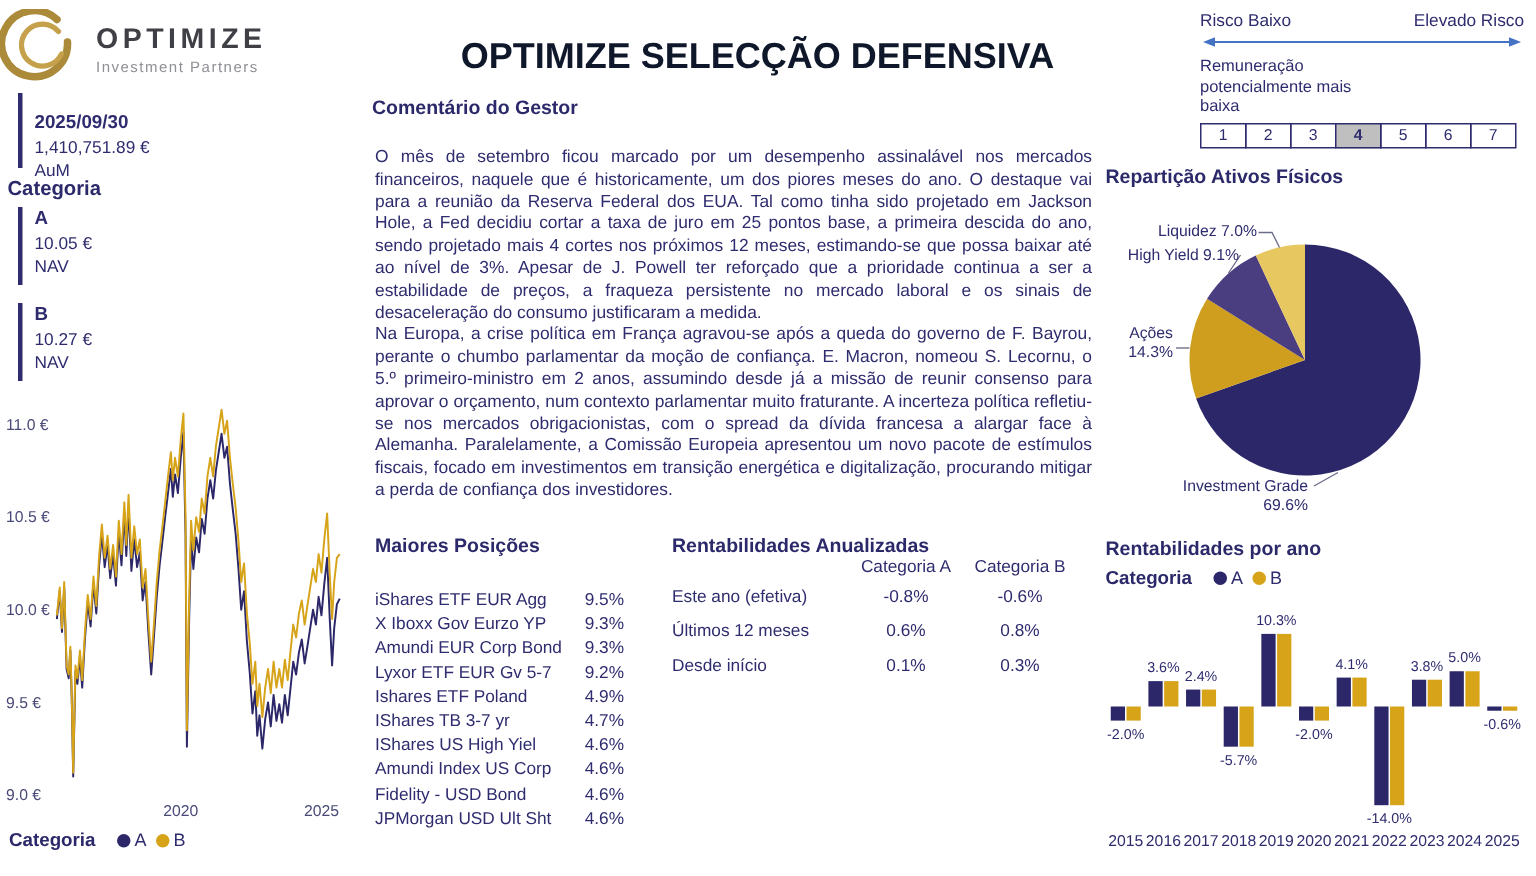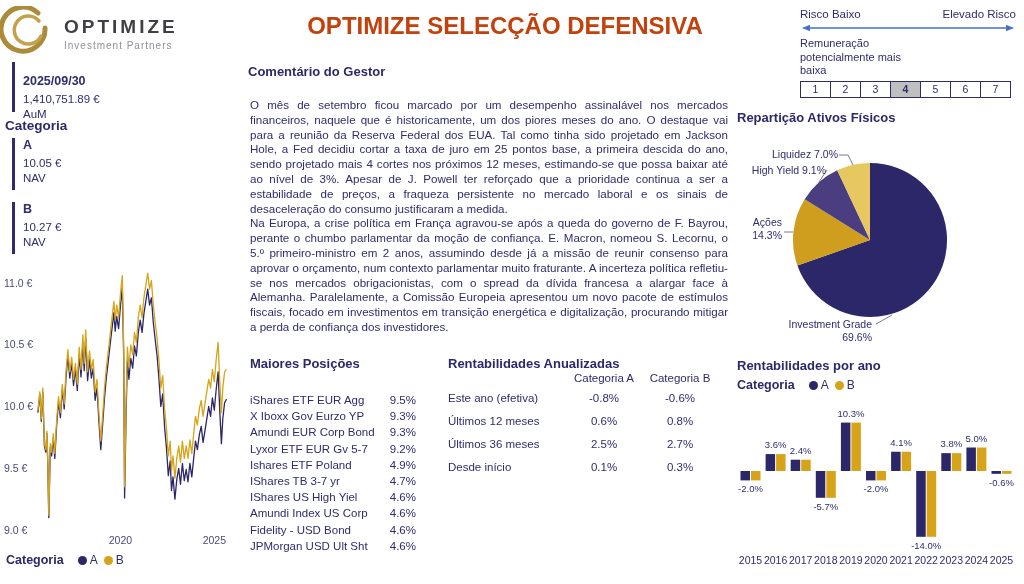--- a/index.html
+++ b/index.html
@@ -11,21 +11,21 @@
   .brand-text{margin-left:12px;}
   .brand-name{font-size:19px;font-weight:bold;letter-spacing:3px;color:#3f3f46;}
   .brand-tagline{font-size:10px;color:#8f9096;letter-spacing:1px;margin-top:2px;}
   .info-block{border-left:3px solid #2e2c6e;padding-left:8px;}
   .ib-date{font-size:12.5px;font-weight:bold;margin-top:12px;}
   .ib-val{font-size:11.5px;margin-top:5px;}
   .ib-lbl{font-size:11.5px;margin-top:3px;}
   .cat-label{font-size:13.5px;font-weight:bold;color:#2b2969;}
   .class-name{font-size:12.5px;font-weight:bold;}
   
-  .main-title{left:245px;top:12px;width:520px;text-align:center;font-size:24px;font-weight:bold;color:#c2410c;}
+  .main-title{left:245px;top:24px;width:520px;text-align:center;font-size:24px;font-weight:bold;color:#0f172a;}
   .sec-h{font-size:13px;font-weight:bold;color:#2b2969;}
   .commentary{left:250px;top:98px;width:478px;font-size:11.6px;line-height:14.8px;}
   .commentary p{margin:0;text-align:justify;}
   
   .pos-list{width:166px;}
   .pos-row{display:flex;justify-content:space-between;font-size:11.5px;height:16.2px;}
   
   .ann-table{font-size:11.5px;}
   .ann-head{display:grid;grid-template-columns:118px 76px 76px;margin-bottom:8px;}
   .ann-head span{text-align:center;}
@@ -170,25 +170,20 @@
     <div id="ann-rows">
         <div class="ann-row">
           <span class="lbl">Este ano (efetiva)</span>
           <span>-0.8%</span>
           <span>-0.6%</span>
         </div>
         <div class="ann-row">
           <span class="lbl">Últimos 12 meses</span>
           <span>0.6%</span>
           <span>0.8%</span>
-        </div>
-        <div class="ann-row">
-          <span class="lbl">Últimos 36 meses</span>
-          <span>2.5%</span>
-          <span>2.7%</span>
         </div>
         <div class="ann-row">
           <span class="lbl">Desde início</span>
           <span>0.1%</span>
           <span>0.3%</span>
         </div>
       </div>
   </div>
 
   <div class="abs risk">

